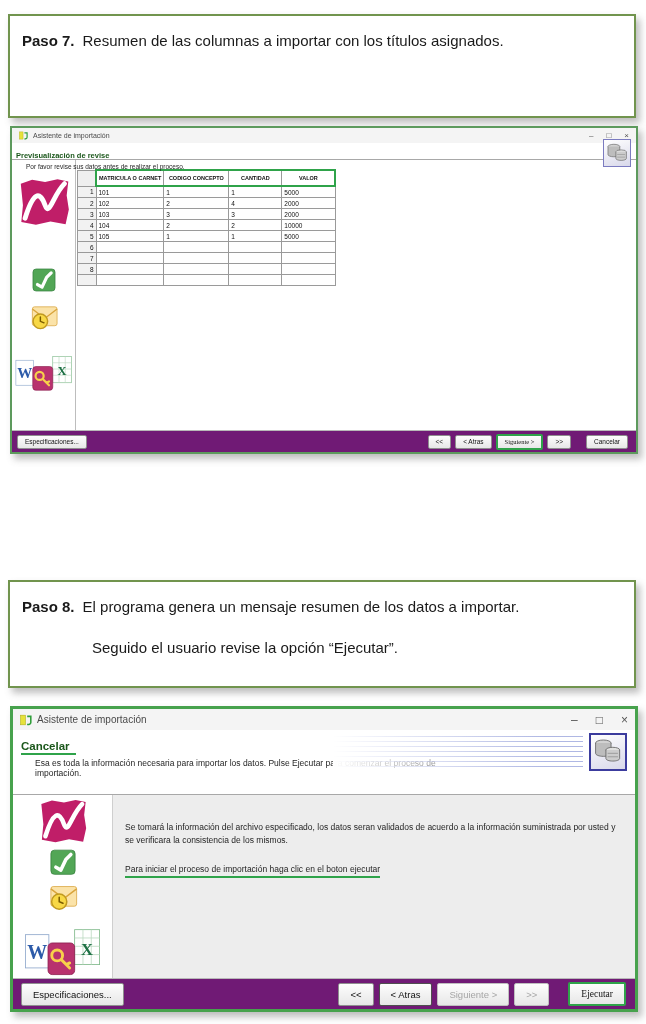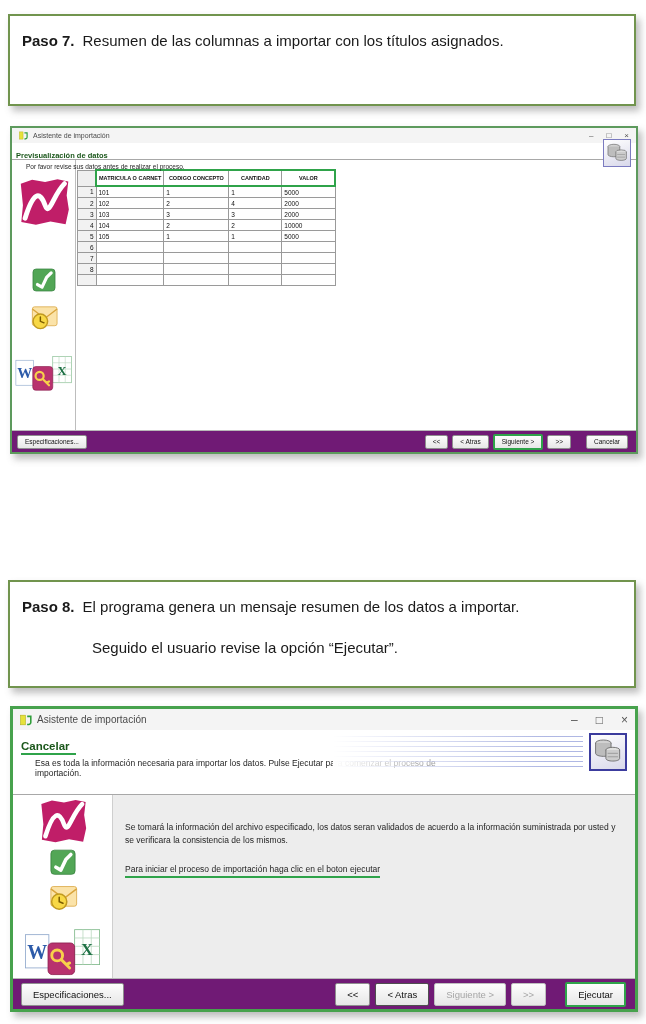--- a/index.html
+++ b/index.html
@@ -4,21 +4,21 @@
 <style>
   html,body { margin:0; padding:0; background:#fff; }
   .page { position:relative; width:646px; height:1024px; background:#fff;
           font-family:"Liberation Sans", sans-serif; overflow:hidden; }
 
   
   .step-box { position:absolute; left:8px; width:628px; box-sizing:border-box;
               background:#fff; border:2px solid #71944e;
               box-shadow:4px 5px 7px rgba(110,110,110,.45);
               padding:16px 14px 10px 12px; }
-  #paso7 { top:14px; height:92px; }
+  #paso7 { top:14px; height:104px; }
   #paso8 { top:580px; height:108px; }
   .step-line1 { font-size:15px; color:#1a1a1a; }
   .step-label { font-weight:bold; margin-right:8px; }
   .step-line2 { font-size:15px; color:#1a1a1a; margin:24px 0 0 70px; }
 
   
   .wizard { position:absolute; left:10px; width:628px; box-sizing:border-box;
             background:#fff; display:flex; flex-direction:column;
             box-shadow:4px 5px 7px rgba(110,110,110,.45); }
   #wizard1 { top:126px; height:328px; border:2px solid #5d9a5d; }
@@ -98,21 +98,21 @@
   #wizard1 .footer { height:22px; padding:0 8px 0 5px; }
   #wizard2 .footer { height:31px; padding:0 9px 0 8px; }
   .nav { display:flex; align-items:center; }
   #wizard1 .nav { gap:4px; }
   #wizard2 .nav { gap:5px; }
   .btn { font-family:"Liberation Sans", sans-serif; color:#111;
          background:linear-gradient(#fdfdfd,#e7e7e7); border:1px solid #8f8f8f;
          border-radius:2px; cursor:pointer; white-space:nowrap; }
   #wizard1 .btn { font-size:6.5px; padding:2.5px 7px; }
   #wizard2 .btn { font-size:9.5px; padding:5px 11px; }
-  .btn.green { border:2px solid #2fa34a; }
+  .btn.green { border:2px solid #2fa34a;font-family:Liberation Serif, serif; }
   .btn.dim   { color:#a6a6a6; border-color:#bfbfbf; }
   .btn.emph  { border:1.5px solid #4f4f4f; }
   #wizard1 .btn.last-gap { margin-left:11px; }
   #wizard2 .btn.last-gap { margin-left:14px; }
 </style>
 </head>
 <body>
 
 <div class="page">
 
@@ -130,21 +130,21 @@
         </svg>
       <span class="win-title">Asistente de importación</span>
       <span class="win-controls">
         <span>–</span>
         <span>□</span>
         <span>×</span>
       </span>
     </div>
 
     <div class="header-band">
-      <span class="wiz-heading">Previsualización de datos</span>
+      <span class="wiz-heading">Previsualización de revise</span>
       <div class="wiz-subheading">Por favor revise sus datos antes de realizar el proceso.</div>
     </div>
     <div class="db-badge">
       <svg viewBox="0 0 34 34">
         <ellipse cx="12" cy="7" rx="9" ry="3.5" fill="#d2d2d2" stroke="#666" stroke-width="1"></ellipse>
         <path d="M3 7 V19 c0 1.9 4 3.5 9 3.5 s9 -1.6 9 -3.5 V7" fill="#bdbdbd" stroke="#666" stroke-width="1"></path>
         <ellipse cx="23" cy="15" rx="8" ry="3" fill="#e0e0e0" stroke="#666" stroke-width="1"></ellipse>
         <path d="M15 15 V25 c0 1.7 3.6 3 8 3 s8 -1.3 8 -3 V15" fill="#cccccc" stroke="#666" stroke-width="1"></path>
         <path d="M17 19 h12 M17 23 h12" stroke="#888" stroke-width="0.8" fill="none"></path>
       </svg>

